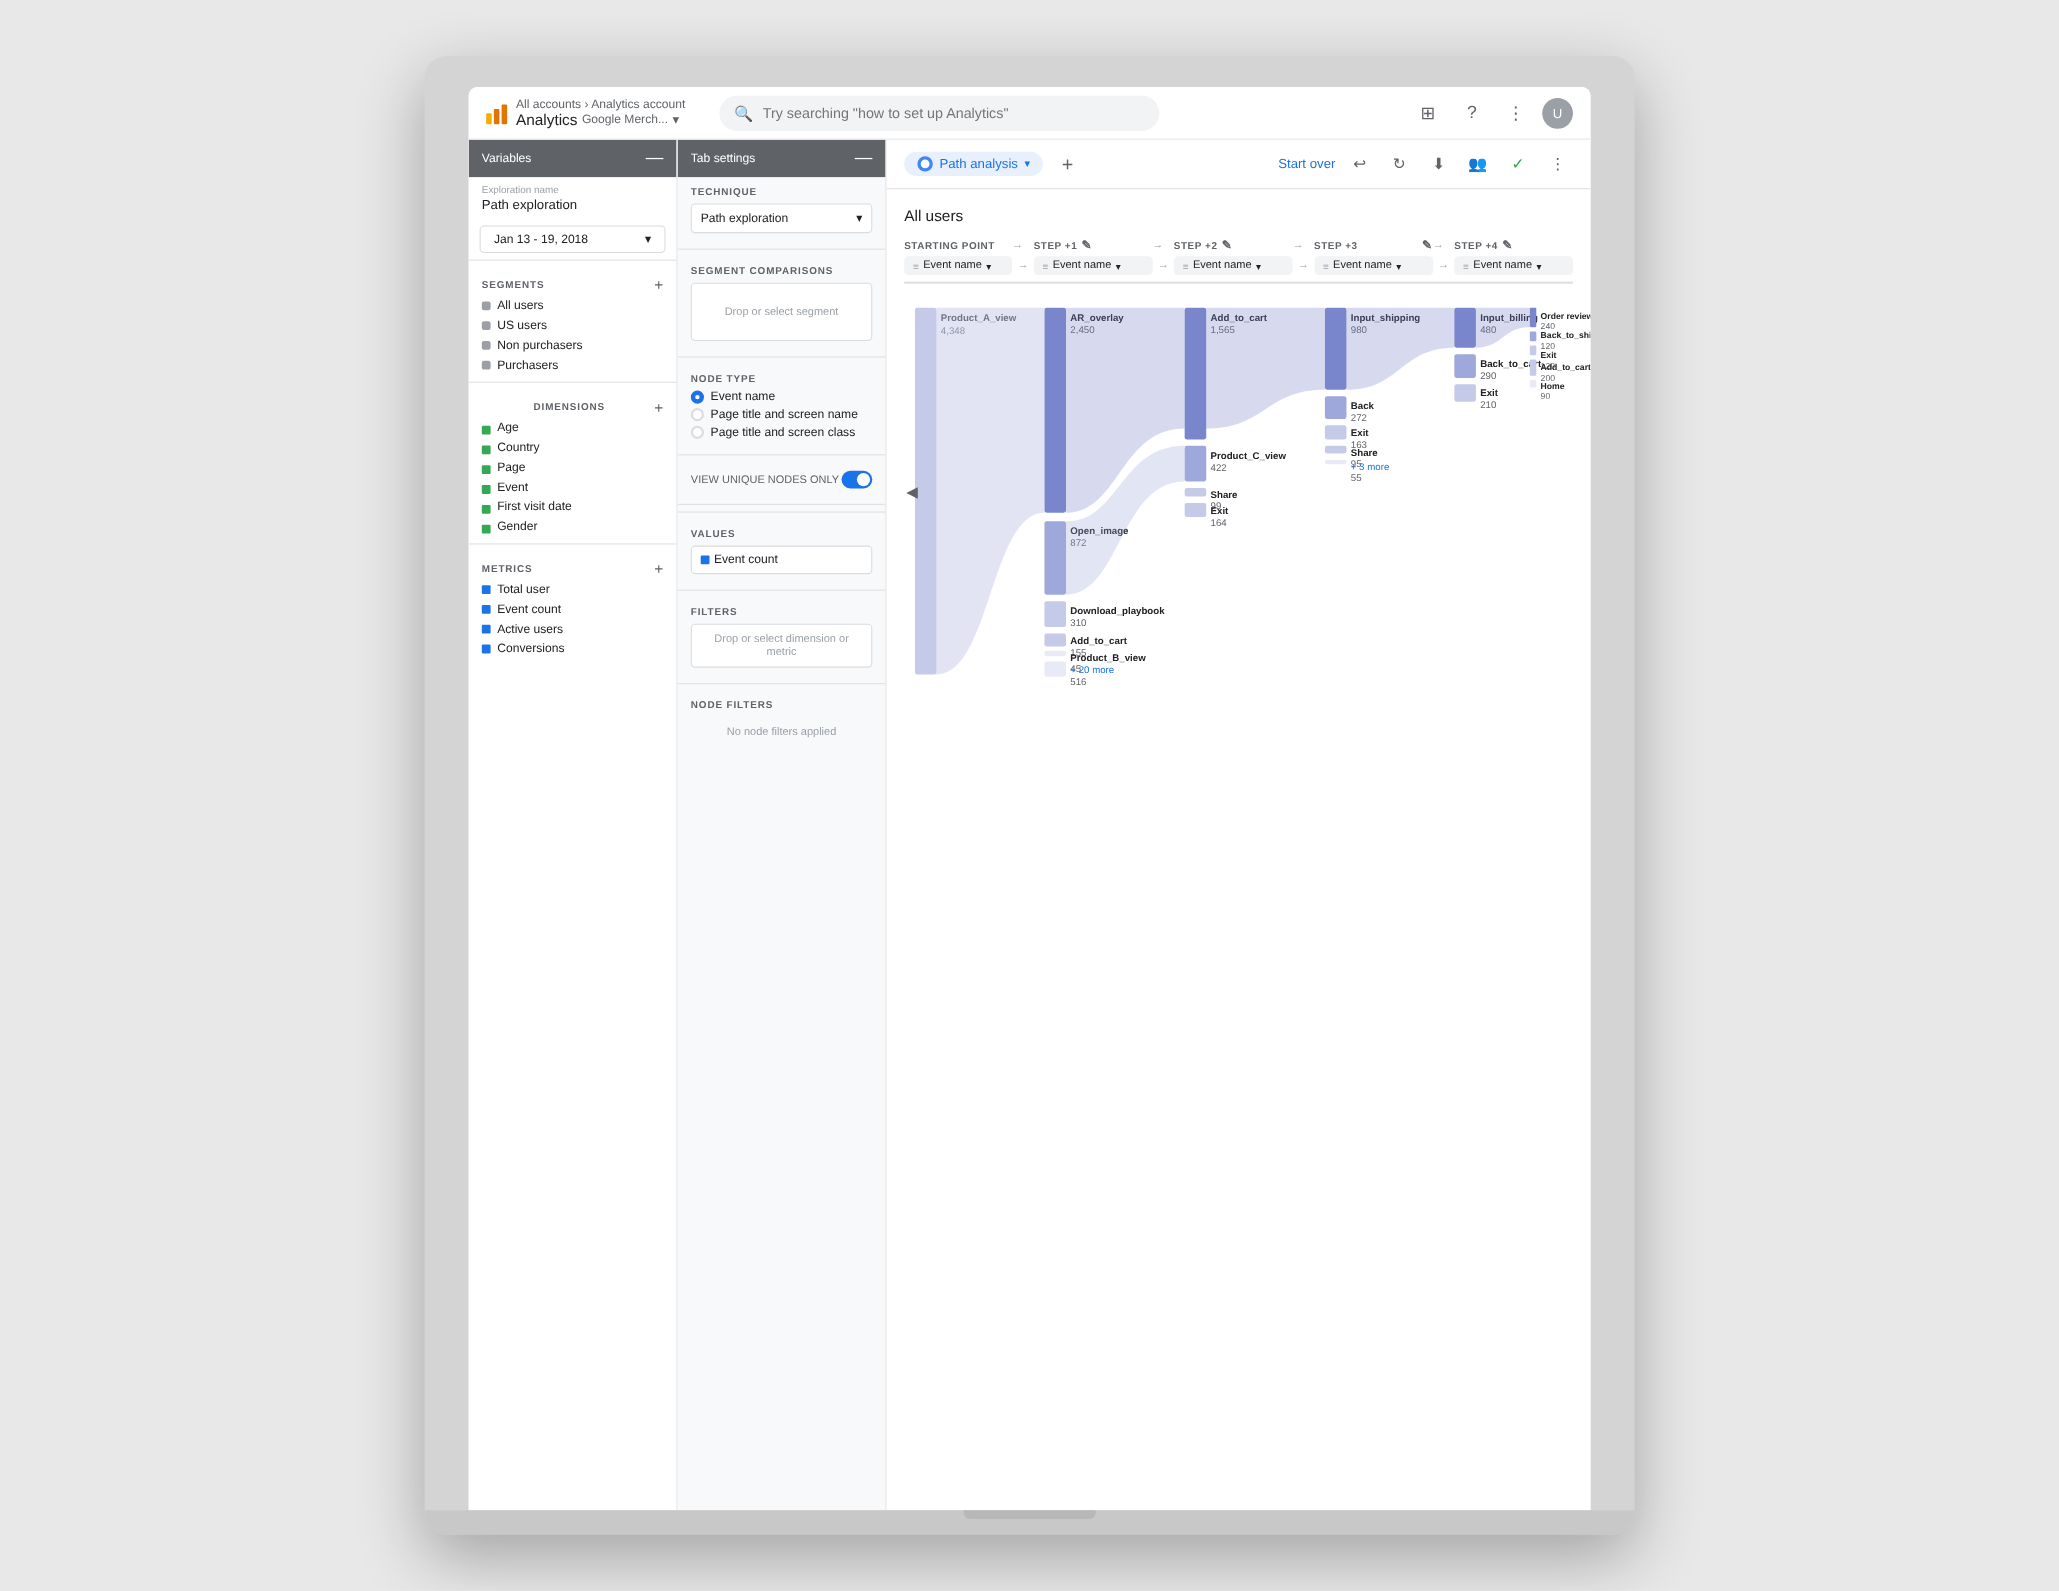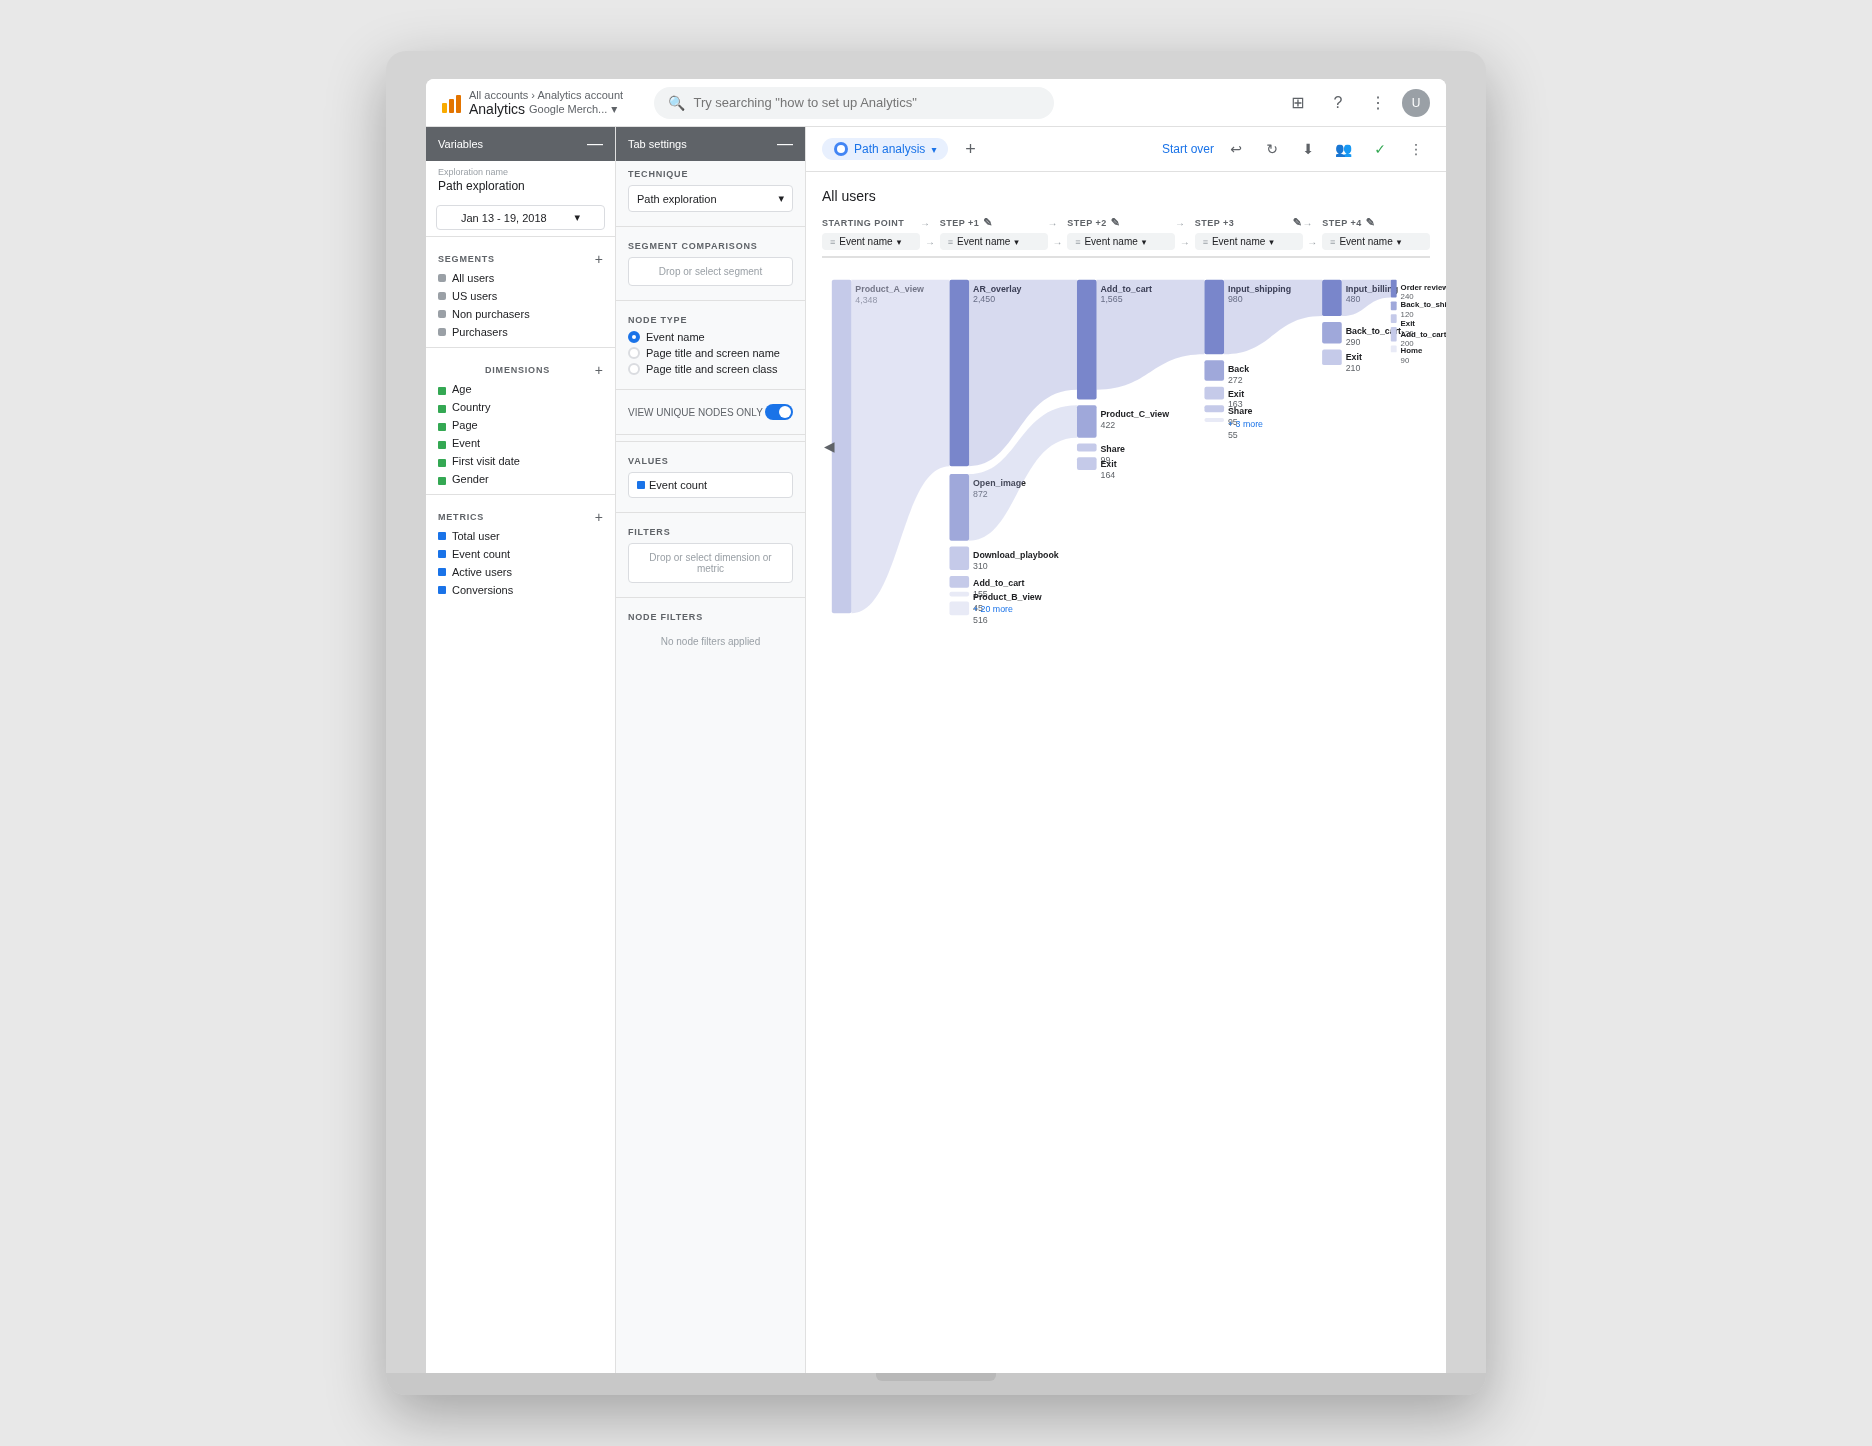--- a/index.html
+++ b/index.html
@@ -176,21 +176,21 @@
     }
     .exploration-name-value {
       font-size: 12px;
       color: #202124;
       padding: 2px 12px 6px;
     }
     .date-selector {
       margin: 6px 10px;
       border: 1px solid #dadce0;
       border-radius: 4px;
-      padding: 5px 24px;
+      padding: 5px 12px;
       font-size: 11px;
       color: #202124;
       display: flex;
       align-items: center;
       justify-content: space-between;
       cursor: pointer;
     }
 
     .section-row {
       display: flex;
@@ -274,21 +274,21 @@
       display: flex;
       align-items: center;
       justify-content: space-between;
       cursor: pointer;
       width: 100%;
     }
     .segment-comp-box {
       background: #fff;
       border: 1px solid #dadce0;
       border-radius: 4px;
-      padding: 8px;
+      padding: 20px;
       font-size: 10px;
       color: #9aa0a6;
       text-align: center;
       cursor: pointer;
     }
     .radio-group {
       display: flex;
       flex-direction: column;
       gap: 4px;
     }

